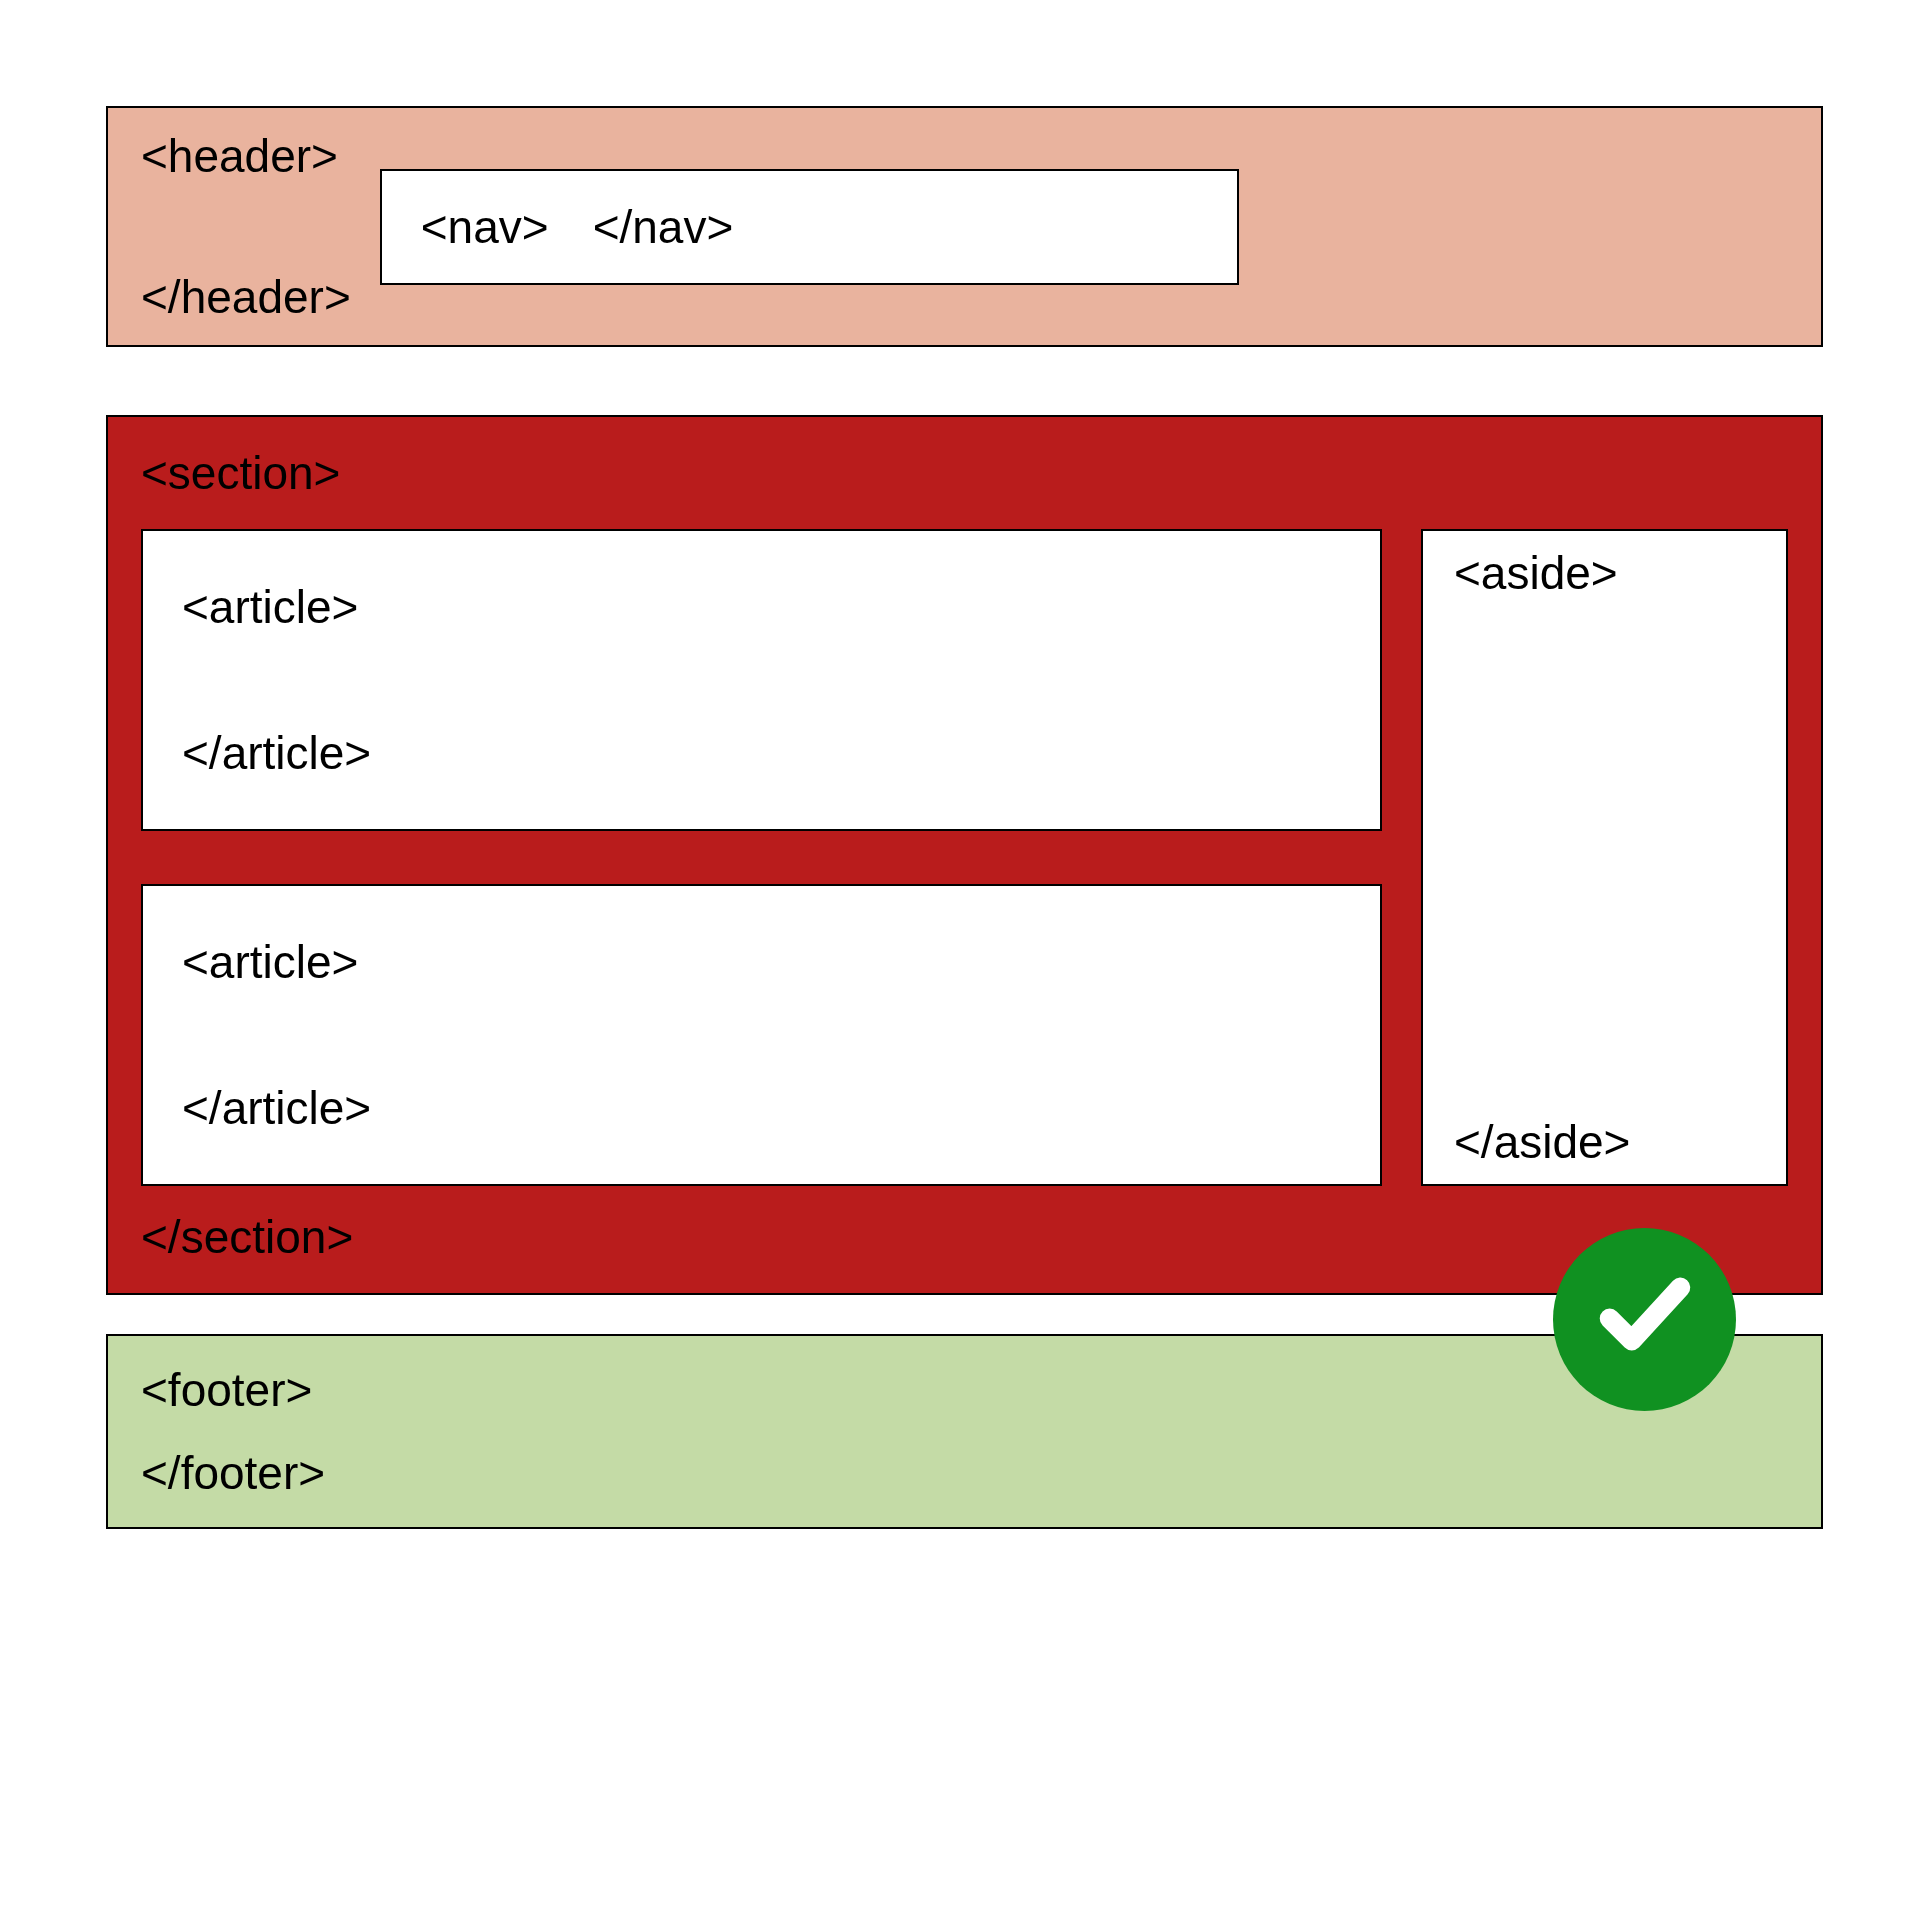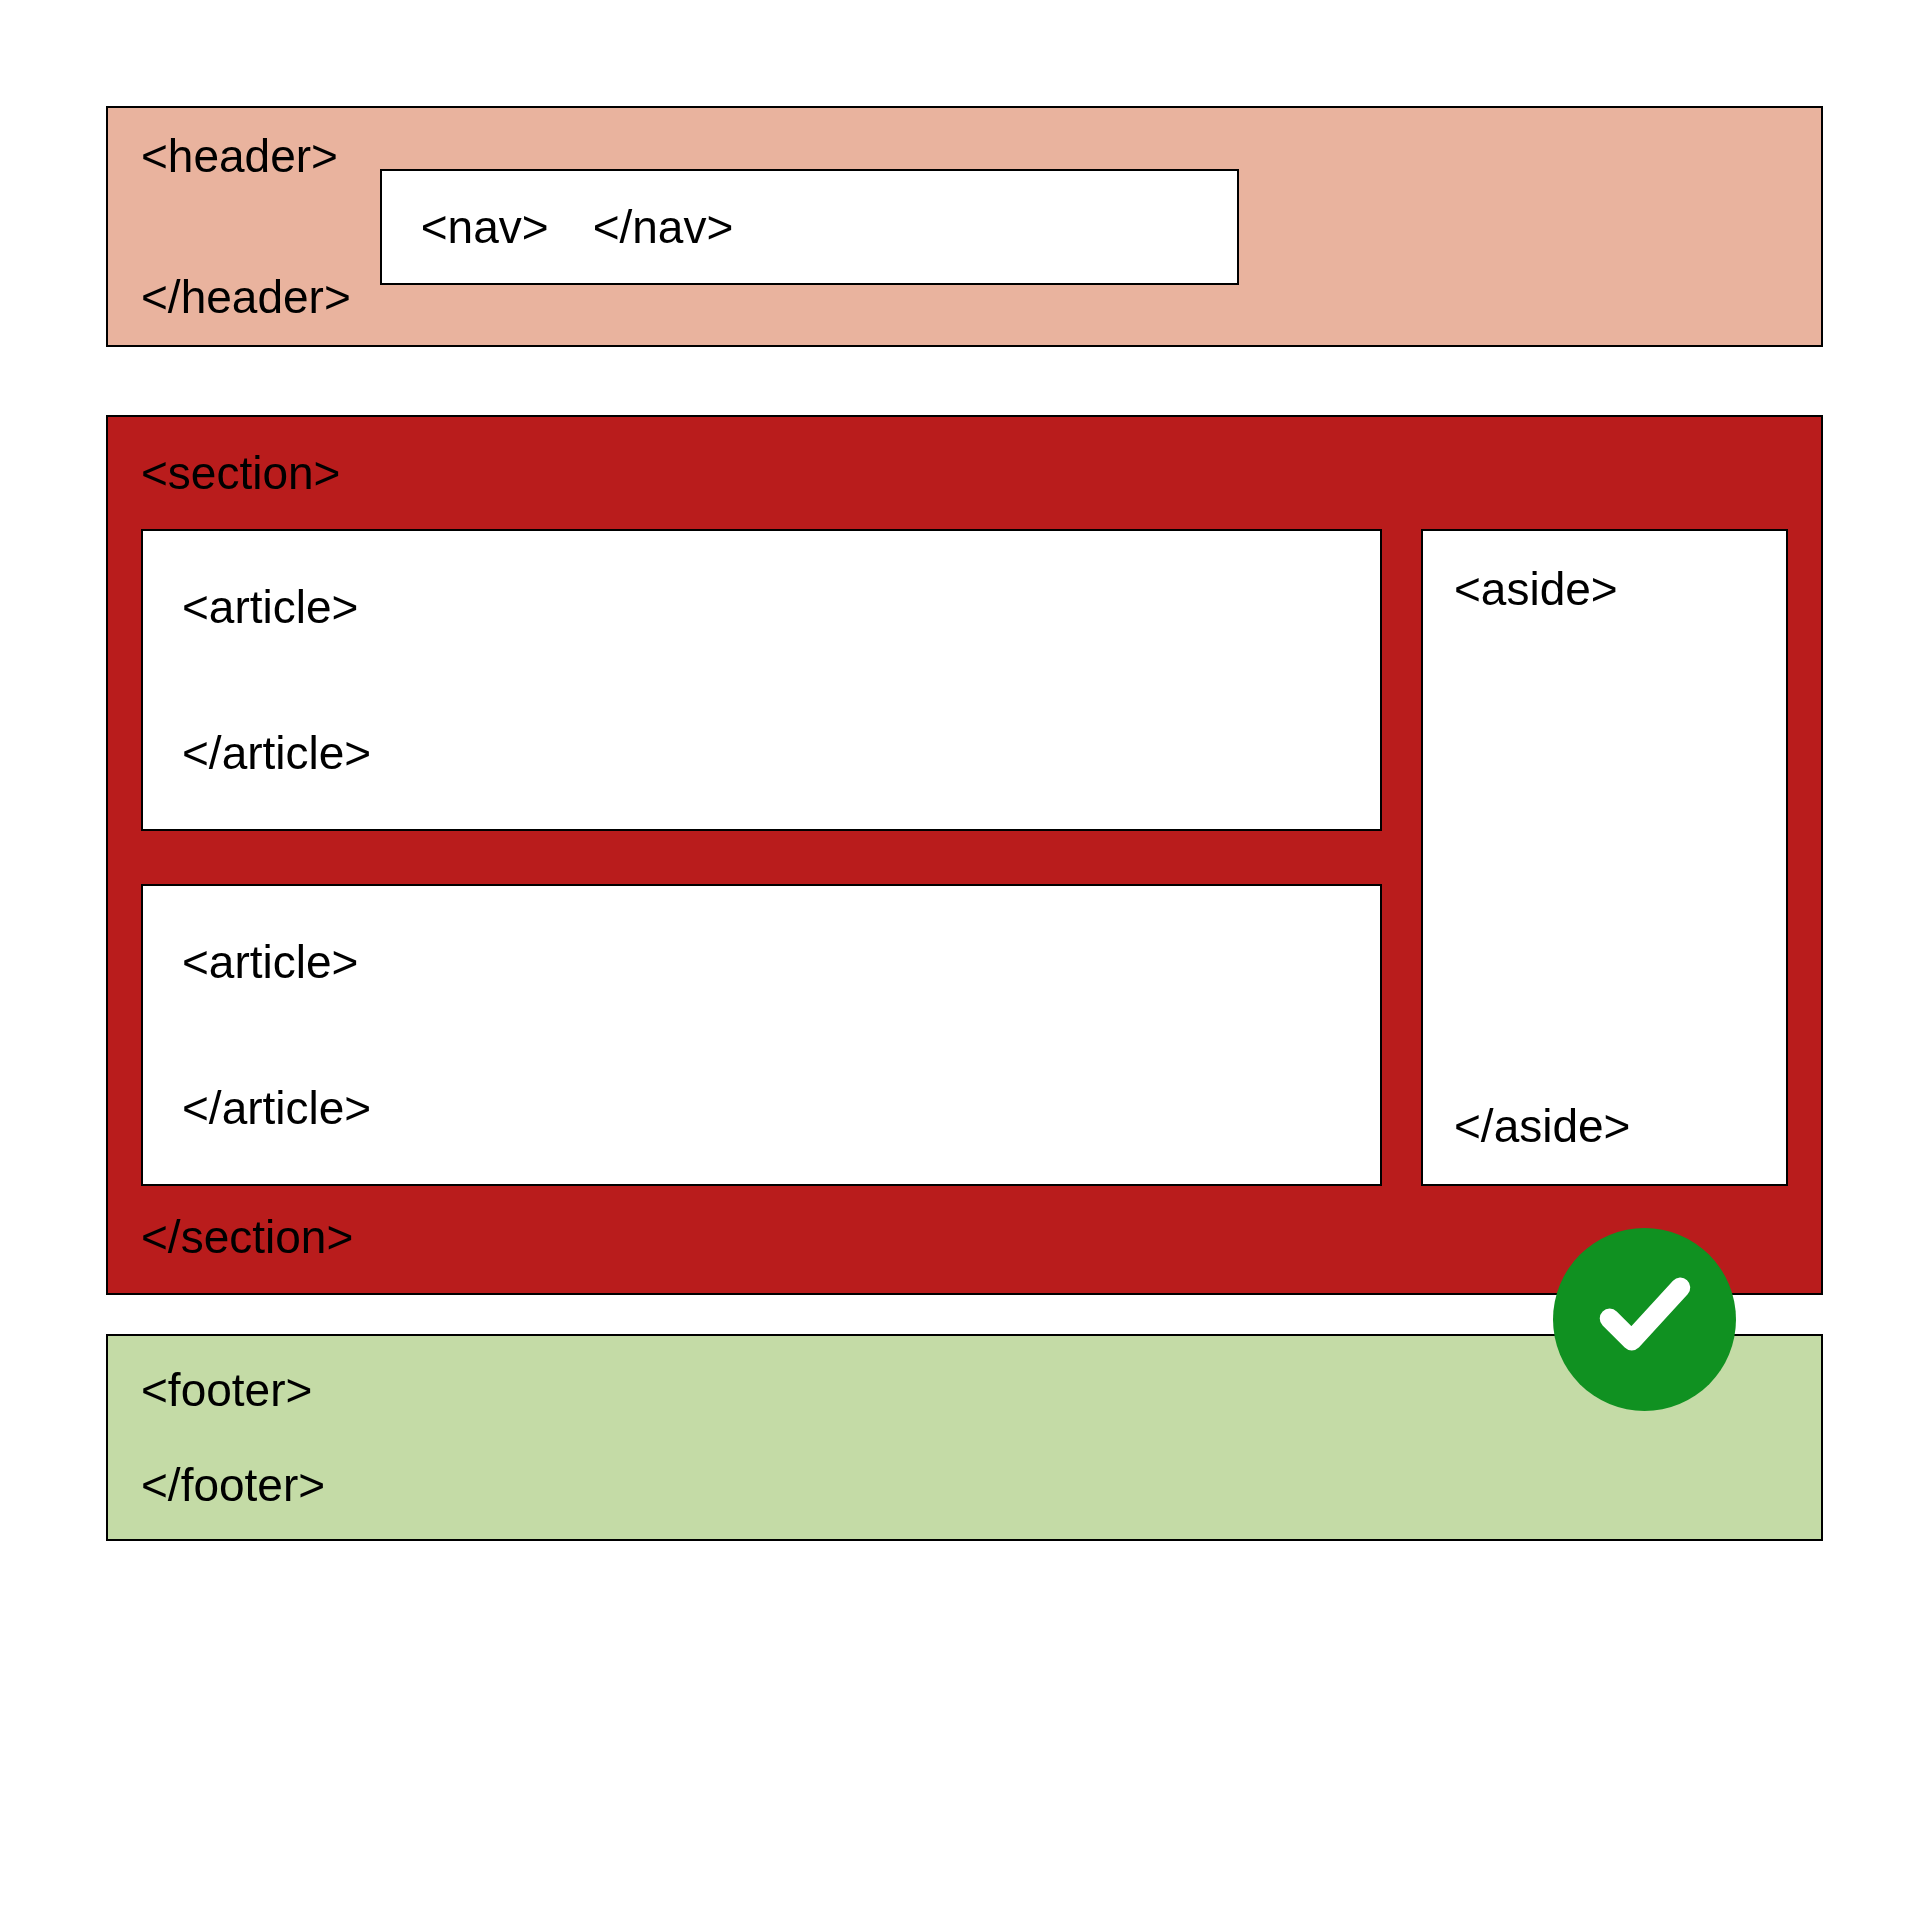--- a/index.html
+++ b/index.html
@@ -65,32 +65,32 @@
     border: 2.9px solid #000;
     padding: 49px 39px;
     display: flex;
     flex-direction: column;
     gap: 92px;
   }
   .aside-block {
     background: #ffffff;
     border: 2.9px solid #000;
     width: 367px;
-    padding: 31px 31px;
+    padding: 15px 31px;
     display: flex;
     flex-direction: column;
     justify-content: space-between;
   }
   .footer-wrap { position: relative; }
   .footer-block {
     background: #c4dba6;
     padding: 27px 33px 27px 33px;
     display: flex;
     flex-direction: column;
-    gap: 41px;
+    gap: 29px;
   }
   .checkmark-badge {
     position: absolute;
     top: -106px;
     right: 87px;
     width: 183px;
     height: 183px;
     border-radius: 50%;
     background: #109121;
     display: flex;

